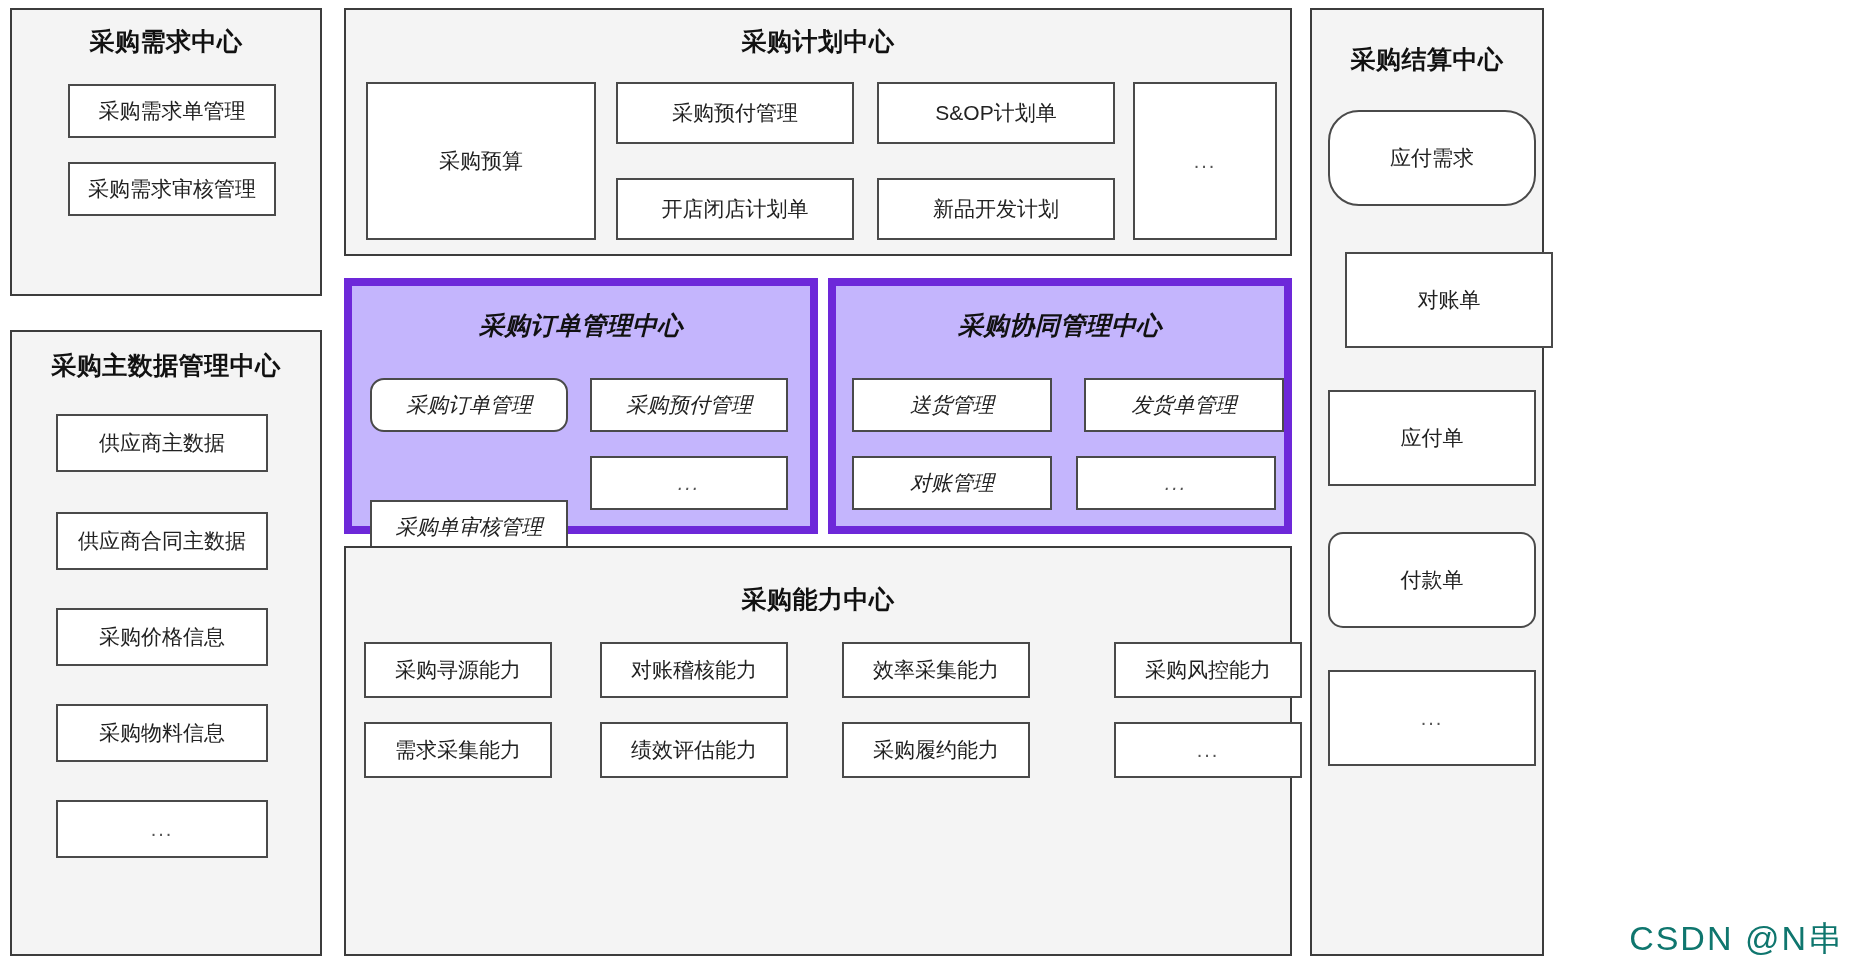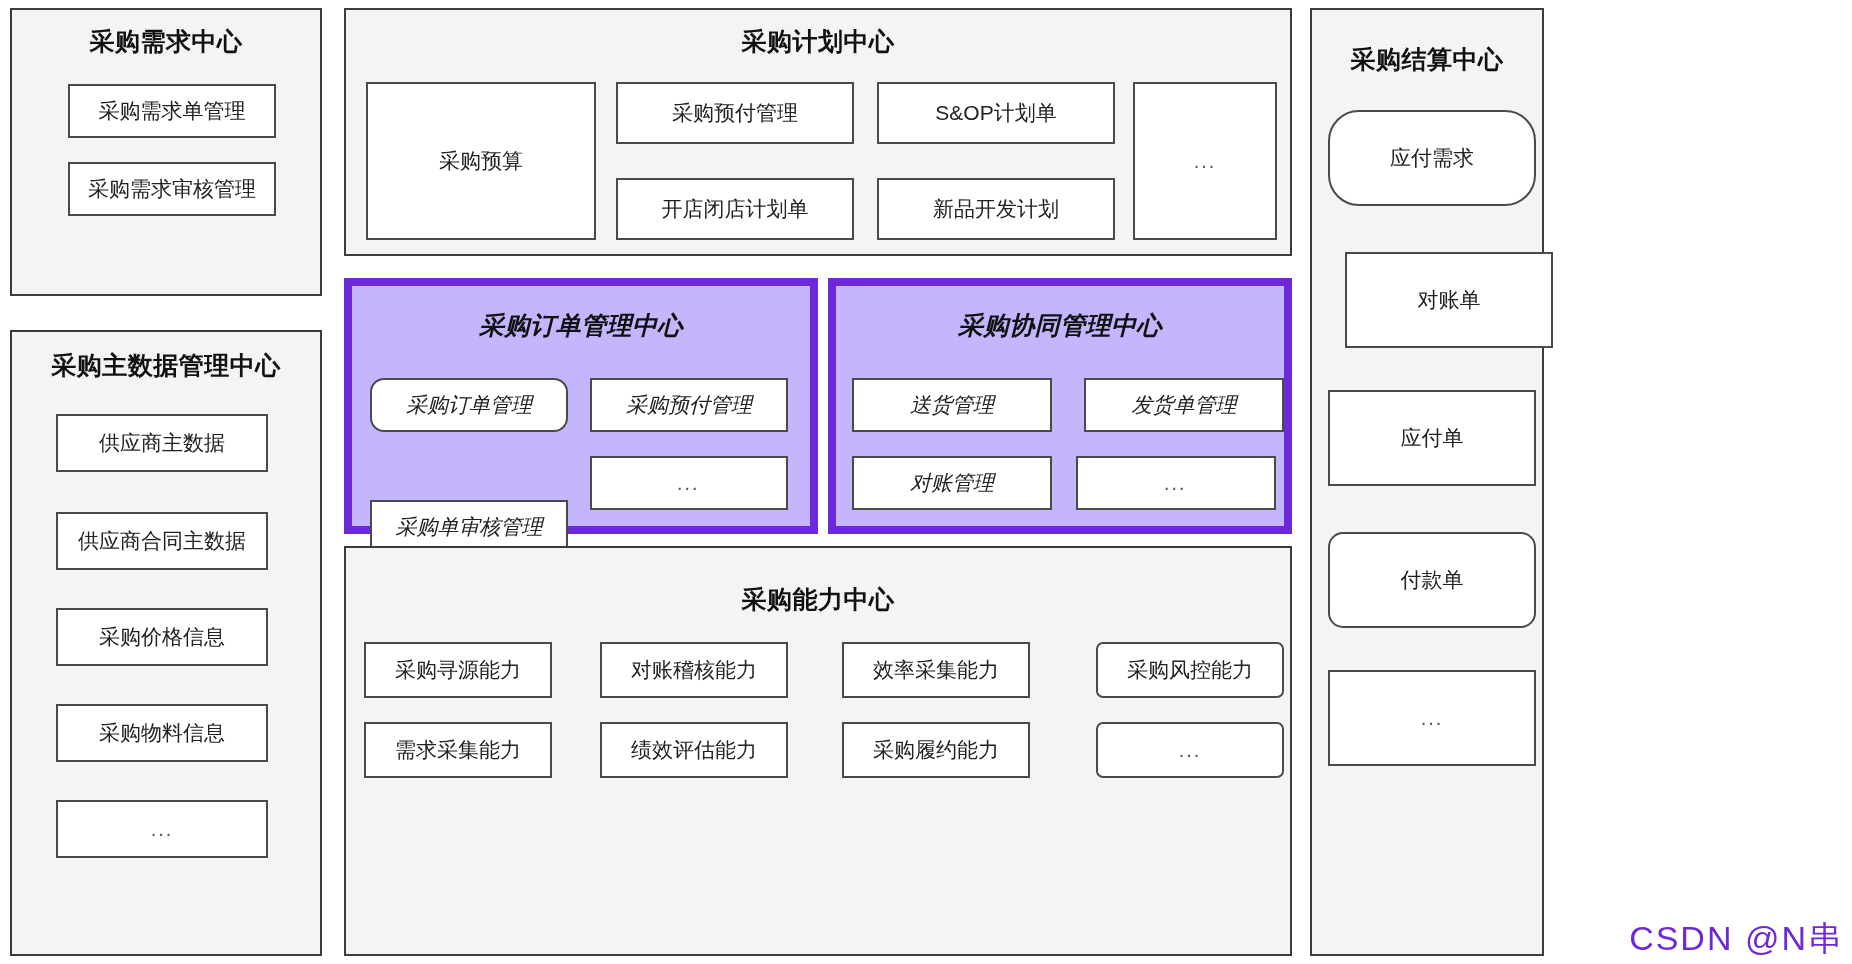--- a/index.html
+++ b/index.html
@@ -108,39 +108,39 @@
 
   
   #capability-center { left: 344px; top: 546px; width: 948px; height: 410px; }
   #capability-center .panel-title { margin-top: 38px; }
   #capability-center .card { position: absolute; width: 188px; height: 56px; }
   #capability-center .row1 { top: 94px; }
   #capability-center .row2 { top: 174px; }
   #capability-center .col0 { left: 18px; }
   #capability-center .col1 { left: 254px; }
   #capability-center .col2 { left: 496px; }
-  #capability-center .col3 { left: 750px; border-radius: 7px; }
+  #capability-center .col3 { left: 768px; }
 
   
   #settlement-center { left: 1310px; top: 8px; width: 234px; height: 948px; }
   #settlement-center .panel-title { margin-top: 36px; }
   #settlement-center .card { position: absolute; left: 16px; width: 208px; height: 96px; }
   #settlement-center .s0 { top: 100px; border-radius: 31px; }
   #settlement-center .s1 { top: 242px; margin-left: 17px; }
   #settlement-center .s2 { top: 380px; }
   #settlement-center .s3 { top: 522px; border-radius: 15px; }
   #settlement-center .s4 { top: 660px; }
 
   
   #watermark {
     position: absolute;
     right: 8px;
     bottom: 2px;
     font-size: 34px;
-    color: #6d28d9;
+    color: #0f766e;
     letter-spacing: 2px;
     white-space: nowrap;
     pointer-events: none;
     font-family: "Liberation Sans", "DejaVu Sans", sans-serif;
   }
 </style>
 </head>
 <body>
 
 <div id="canvas">

